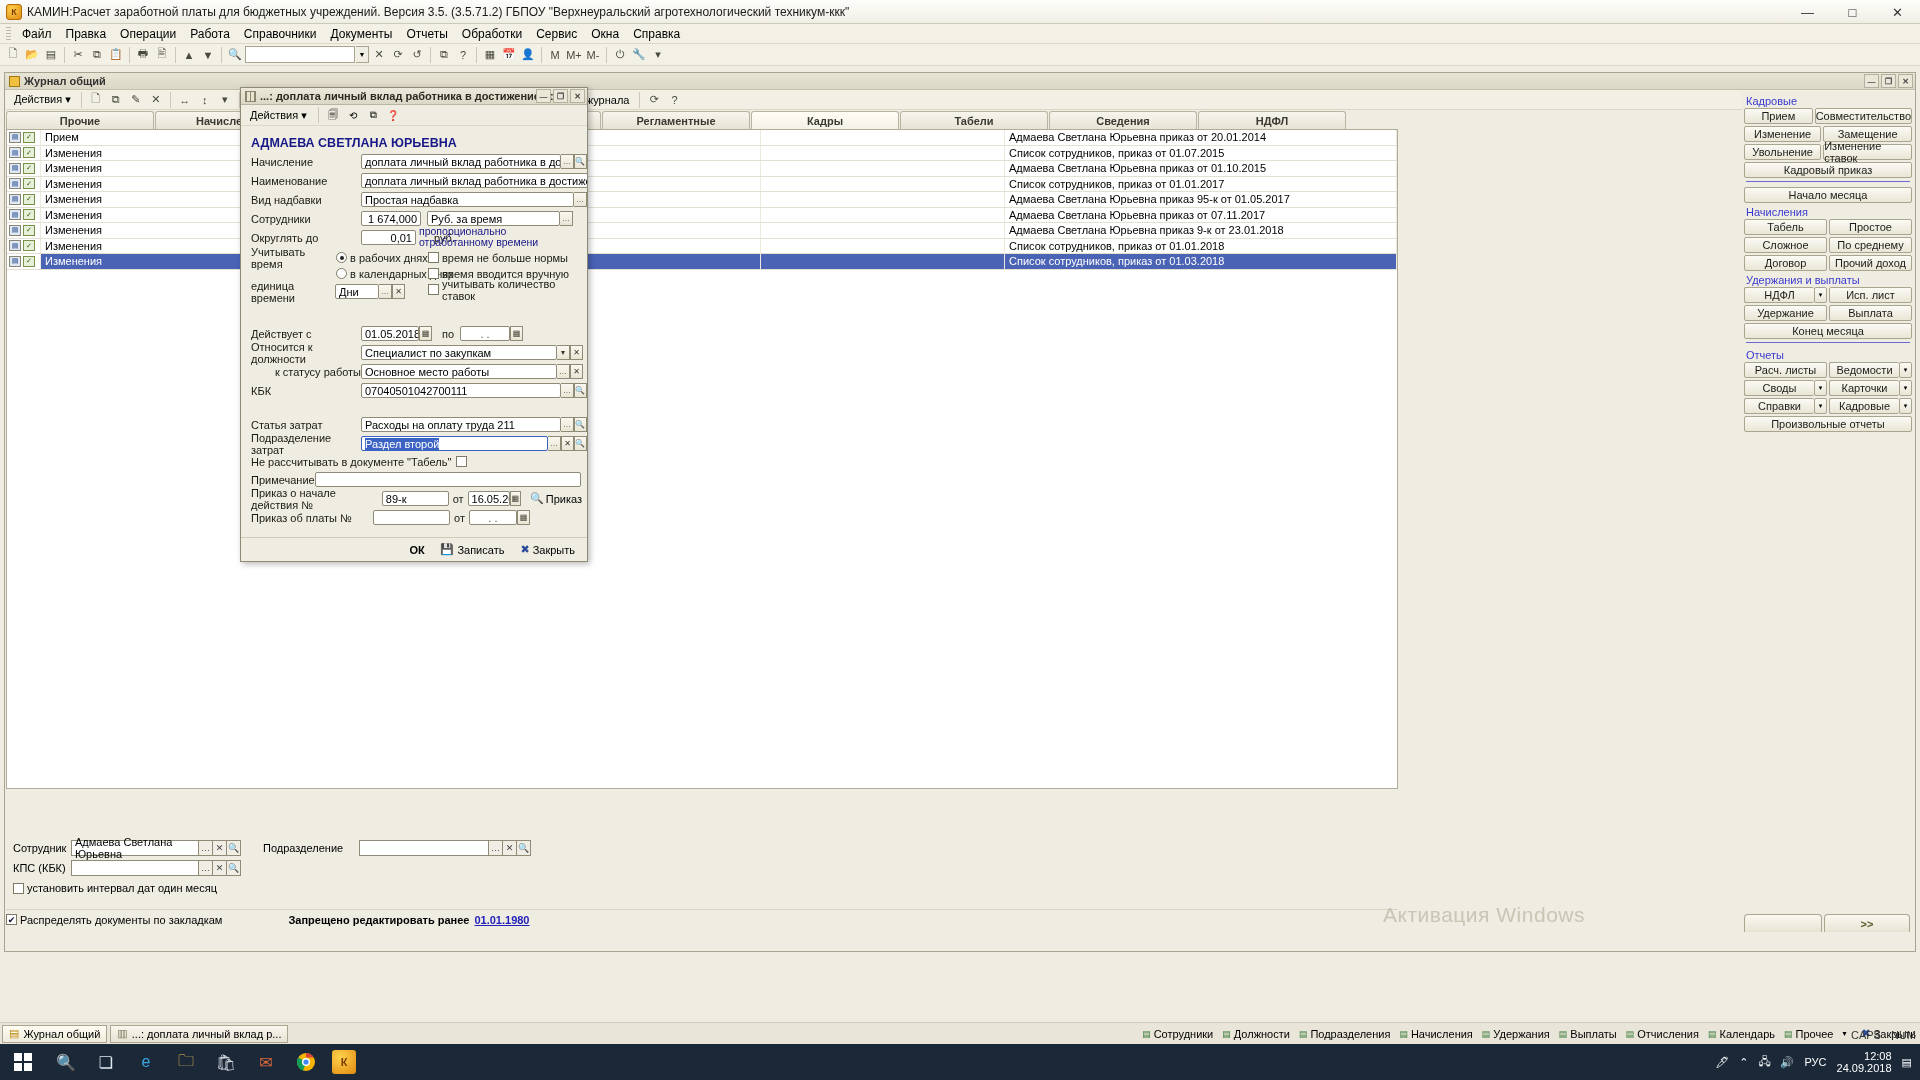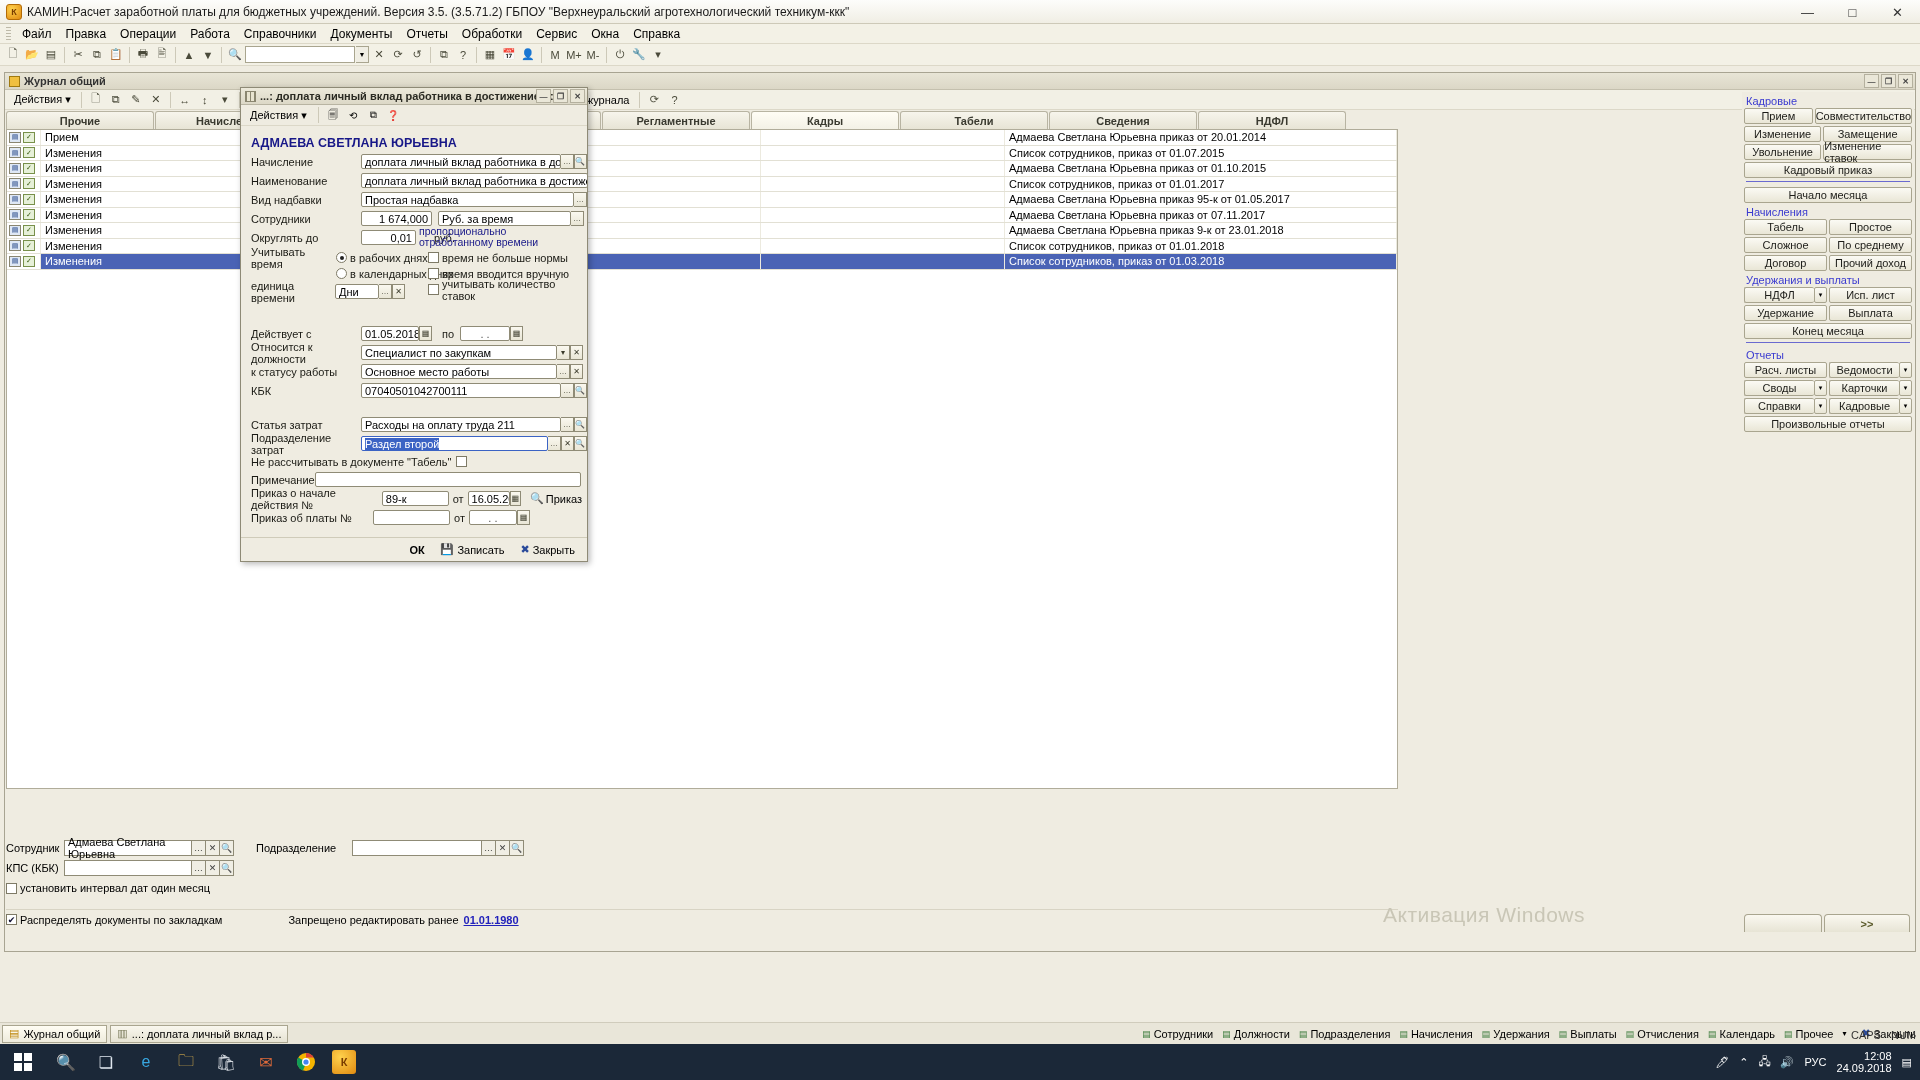--- a/index.html
+++ b/index.html
@@ -106,21 +106,21 @@
   .vscroll { position:absolute; right:1px; top:56px; width:14px; height:660px;
              background:#f0eee4; border:1px solid #c0bcaa; }
   .vs-arrow { height:13px; display:flex;align-items:center;justify-content:center;
               font-size:7px; background:#e8e5d6; border-bottom:1px solid #cdc9b8; }
   .vs-arrow.bot { position:absolute; bottom:0; left:0; right:0; border:0;
                   border-top:1px solid #cdc9b8; }
   .vs-thumb { position:absolute; left:0;right:0; top:14px; height:36px;
               background:linear-gradient(#f5f3ea,#dedbca); border:1px solid #b8b4a2; }
 
   
-  .filterpane { position:absolute; left:1px; bottom:44px; width:1392px; height:68px; }
+  .filterpane { position:absolute; left:1px; bottom:44px; width:1392px; height:68px;padding-left:7px; }
   .frow { display:flex; align-items:center; height:18px; margin-bottom:2px; font-size:11px; }
   .flabel { font-size:11px; margin-right:4px; }
   .finput { height:16px; background:#fff; border:1px solid #8f8b76; font-size:11px;
             padding:0 3px; display:flex; align-items:center; }
   .fbtn { width:14px;height:16px;border:1px solid #8f8b76;border-left:0;background:#f0eee4;
           display:flex;align-items:center;justify-content:center;font-size:9px;color:#444;}
   .cbx { width:11px;height:11px;border:1px solid #7e7a66;background:#fff;
          display:inline-flex;align-items:center;justify-content:center;
          font-size:9px;color:#113; margin-right:3px; flex:none; }
   .botline { position:absolute; left:1px; bottom:22px; width:1392px; height:20px;
@@ -455,21 +455,21 @@
       </div>
       <div class="frow">
         <div class="cbx"></div>
         <span style="font-size:11px">установить интервал дат один месяц</span>
       </div>
     </div>
 
     <div class="botline">
       <div class="cbx">✔</div>
       <span style="font-size:11px">Распределять документы по закладкам</span>
-      <span style="margin-left:66px;font-weight:normal;font-size:11px">Запрещено редактировать ранее</span>
+      <span style="margin-left:66px;font-weight:bold;font-size:11px">Запрещено редактировать ранее</span>
       <span class="linkdate" style="margin-left:5px">01.01.1980</span>
     </div>
 
     <div class="watermark">Активация Windows</div>
     <div class="kaminlink">© фирма КАМИН</div>
 
     <div class="rpanel">
       <div id="rp-body" style="padding:2px 2px 18px 2px;">
           <div class="rp-group">Кадровые</div>
           <div class="rrow">
@@ -636,21 +636,21 @@
     </div>
 
     <div class="f-row" style="left:10px; top:104px;">
       <div class="f-lab" style="width:110px">Вид надбавки</div>
       <div class="f-in" style="width:213px">Простая надбавка</div>
       <div class="f-btn">…</div>
     </div>
 
     <div class="f-row" style="left:10px; top:123px;">
       <div class="f-lab" style="width:110px">Сотрудники</div>
-      <div class="f-in num" style="width:71px">1 674,000</div>
+      <div class="f-in num" style="width:60px">1 674,000</div>
       <div class="f-in" style="width:133px;margin-left:6px">Руб. за время</div>
       <div class="f-btn">…</div>
     </div>
 
     <div class="f-row" style="left:10px; top:142px;">
       <div class="f-lab" style="width:110px">Округлять до</div>
       <div class="f-in num" style="width:55px">0,01</div>
       <div class="f-lab" style="margin-left:18px">руб.</div>
     </div>
     <div style="position:absolute;left:178px;top:138px;width:150px;" class="bluetxt">пропорционально отработанному времени</div>
@@ -695,21 +695,21 @@
     </div>
 
     <div class="f-row" style="left:10px; top:257px;">
       <div class="f-lab" style="width:110px">Относится к должности</div>
       <div class="f-in" style="width:196px">Специалист по закупкам</div>
       <div class="f-btn">▾</div>
       <div class="f-btn std">✕</div>
     </div>
 
     <div class="f-row" style="left:10px; top:276px;">
-      <div class="f-lab" style="width:110px;text-align:left;padding-right:0">к статусу работы</div>
+      <div class="f-lab" style="width:110px;text-align:right;padding-right:0">к статусу работы</div>
       <div class="f-in" style="width:196px">Основное место работы</div>
       <div class="f-btn">…</div>
       <div class="f-btn std">✕</div>
     </div>
 
     <div class="f-row" style="left:10px; top:295px;">
       <div class="f-lab" style="width:110px">КБК</div>
       <div class="f-in" style="width:200px">07040501042700111</div>
       <div class="f-btn">…</div>
       <div class="f-btn std">🔍</div>

